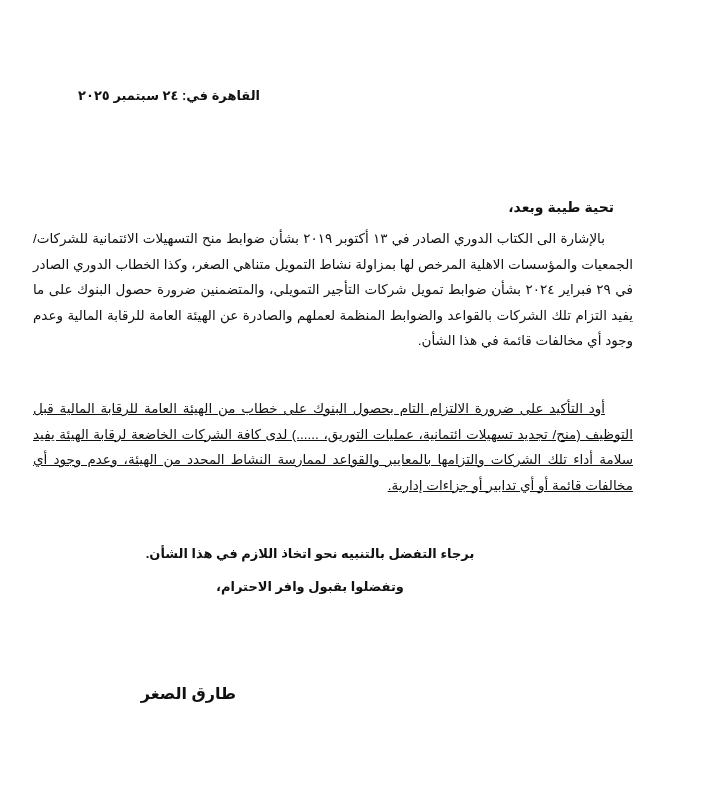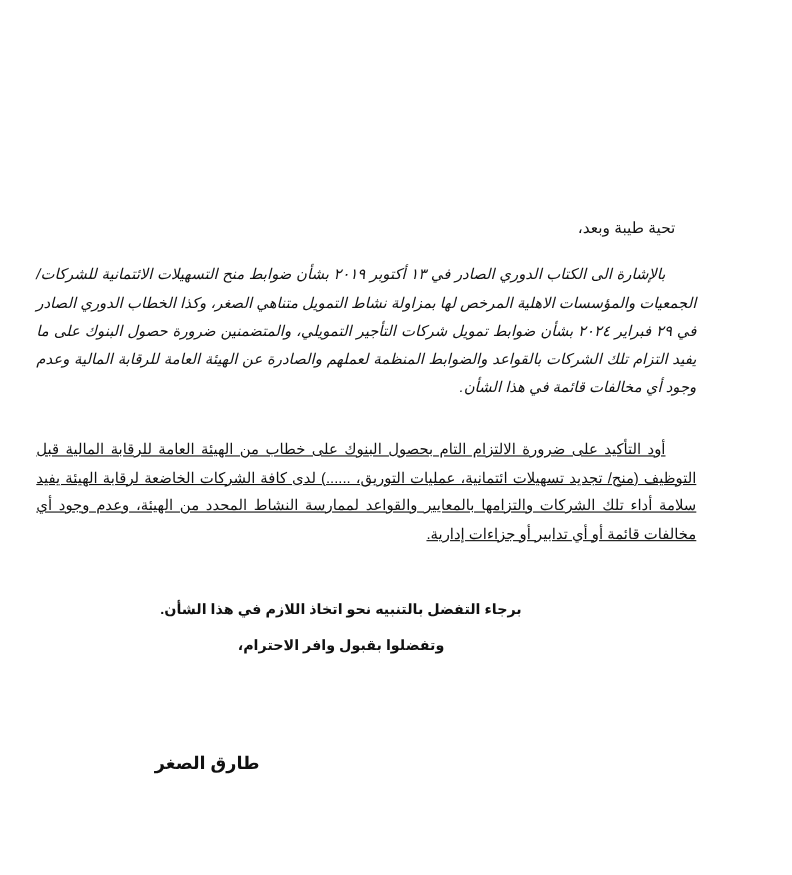--- a/index.html
+++ b/index.html
@@ -2,34 +2,35 @@
 <html><head>
 <meta charset="utf-8">
 <style>
   html, body { margin:0; padding:0; background:#ffffff; }
   body { width:720px; height:795px; position:relative; overflow:hidden;
          font-family:"Liberation Sans", "DejaVu Sans", sans-serif; color:#111; }
   .page { position:absolute; left:0; top:0; width:720px; height:795px; background:#fff; }
   .rtl { direction:rtl; unicode-bidi:embed; }
   .date { position:absolute; top:88px; right:460px; width:200px; text-align:right;
           font-weight:bold; font-size:13px; }
-  .greeting { position:absolute; top:199px; right:106px; font-weight:normal; font-size:14px; }
+  .greeting { position:absolute; top:199px; right:106px; font-weight:bold; font-size:14px; }
   .para { position:absolute; right:87px; width:600px; text-align:justify;
           font-size:13.5px; line-height:25.5px; text-align-last:right; }
-  .p1 { top:237px;font-style:italic; }
+  .p1 { top:226px; }
   .p2 { top:396px;text-decoration:underline; }
   .para .indent { display:inline-block; width:28px; }
   .closing { position:absolute; left:0; width:640px; text-align:center; font-weight:bold; font-size:13px; }
   .c1 { top:546px; left:-10px; }
   .c2 { top:579px; left:-10px; }
   .signature { position:absolute; top:684px; right:484px; font-weight:bold; font-size:16px; }
 </style>
 </head>
 <body>
 
 <div class="page">
+  <div class="date rtl">القاهرة في: ٢٤ سبتمبر ٢٠٢٥</div>
   <div class="greeting rtl">تحية طيبة وبعد،</div>
   <div class="para p1 rtl"><span class="indent"></span><span>بالإشارة الى الكتاب الدوري الصادر في ١٣ أكتوبر ٢٠١٩ بشأن ضوابط منح التسهيلات الائتمانية للشركات/ الجمعيات والمؤسسات الاهلية المرخص لها بمزاولة نشاط التمويل متناهي الصغر، وكذا الخطاب الدوري الصادر في ٢٩ فبراير ٢٠٢٤ بشأن ضوابط تمويل شركات التأجير التمويلي، والمتضمنين ضرورة حصول البنوك على ما يفيد التزام تلك الشركات بالقواعد والضوابط المنظمة لعملهم والصادرة عن الهيئة العامة للرقابة المالية وعدم وجود أي مخالفات قائمة في هذا الشأن.</span></div>
   <div class="para p2 rtl"><span class="indent"></span><span>أود التأكيد على ضرورة الالتزام التام بحصول البنوك على خطاب من الهيئة العامة للرقابة المالية قبل التوظيف (منح/ تجديد تسهيلات ائتمانية، عمليات التوريق، ......) لدى كافة الشركات الخاضعة لرقابة الهيئة يفيد سلامة أداء تلك الشركات والتزامها بالمعايير والقواعد لممارسة النشاط المحدد من الهيئة، وعدم وجود أي مخالفات قائمة أو أي تدابير أو جزاءات إدارية.</span></div>
   <div class="closing c1 rtl">برجاء التفضل بالتنبيه نحو اتخاذ اللازم في هذا الشأن.</div>
   <div class="closing c2 rtl">وتفضلوا بقبول وافر الاحترام،</div>
   <div class="signature rtl">طارق الصغر</div>
 </div>
 
 </body></html>

